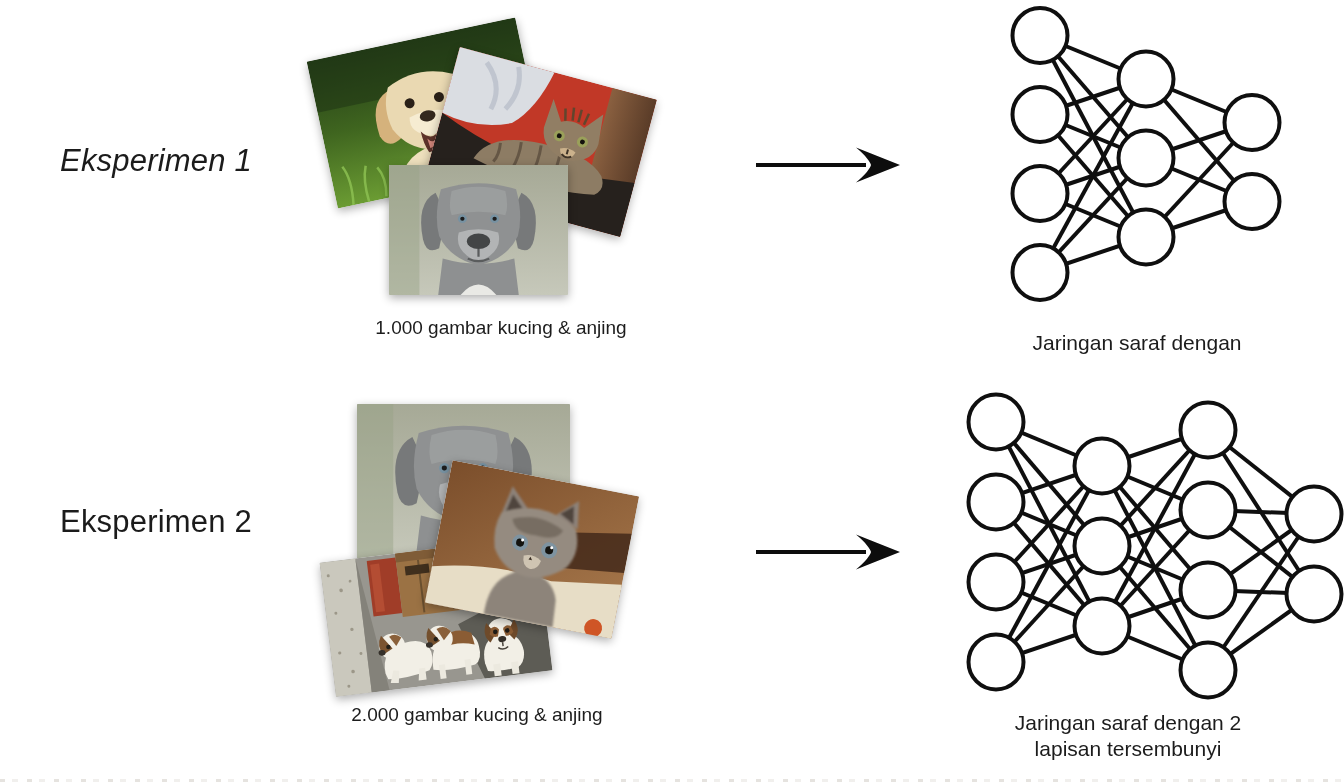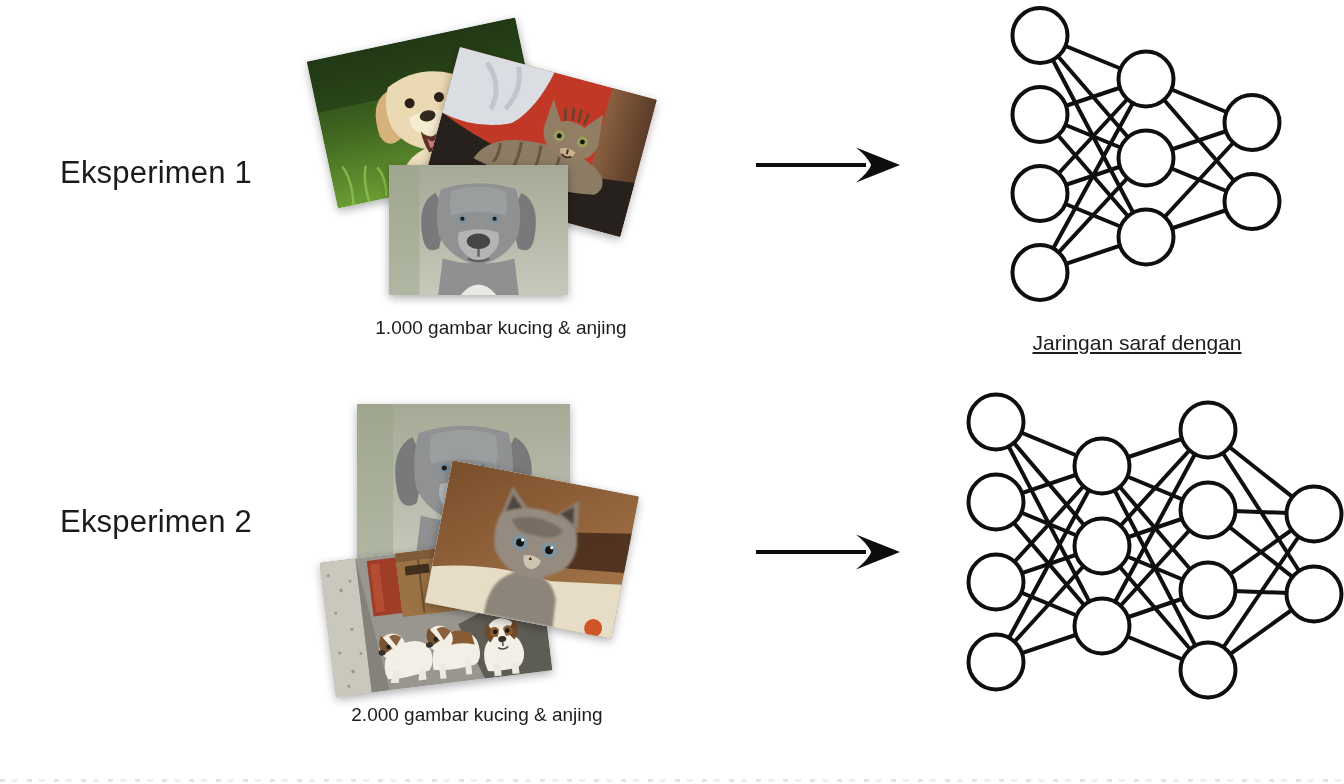--- a/index.html
+++ b/index.html
@@ -2,34 +2,34 @@
 <html><head>
 <meta charset="utf-8">
 <style>
   html,body{margin:0;padding:0;background:#ffffff;}
   #canvas{
     position:relative;width:1344px;height:784px;overflow:hidden;
     background:#ffffff;font-family:"Liberation Sans",sans-serif;color:#161616;
   }
   .exp-label{position:absolute;font-size:31px;font-weight:500;letter-spacing:.2px;color:#1b1b1b;white-space:nowrap;}
   .caption{position:absolute;text-align:center;font-size:19px;line-height:27px;color:#1c1c1c;}
-  .netlabel{position:absolute;text-align:center;font-size:21px;line-height:26px;color:#1c1c1c;text-decoration:underline;}
+  .netlabel{position:absolute;text-align:center;font-size:21px;line-height:26px;color:#1c1c1c;}
   .photo{position:absolute;overflow:hidden;box-shadow:0 3px 10px rgba(0,0,0,.32);border-radius:1px;background:#ddd;}
   .photo svg{display:block;width:100%;height:100%;}
   .arrow{position:absolute;width:150px;height:40px;}
   .arrow line{stroke:#0d0d0d;stroke-width:4;}
   .arrow path{fill:#0d0d0d;}
   .net{position:absolute;overflow:visible;}
   #phA{left:320px;top:38px;width:213px;height:150px;transform:rotate(-12deg);z-index:1;}
   #phB{left:438px;top:71px;width:204px;height:142px;transform:rotate(15deg);z-index:2;}
   #phC{left:389px;top:165px;width:179px;height:130px;z-index:3;}
   #phD{left:357px;top:404px;width:213px;height:155px;z-index:1;}
   #phF{left:327px;top:549px;width:218px;height:135px;transform:rotate(-7deg);z-index:2;}
   #phE{left:437px;top:477px;width:190px;height:145px;transform:rotate(11deg);z-index:3;}
-  #lab1{left:60px;top:155px;}
+  #lab1{left:60px;top:143px;font-style:italic;}
   #lab2{left:60px;top:504px;text-align:center;}
   #cap1{left:301px;top:314px;width:400px;}
   #cap2{left:251px;top:701px;width:452px;}
   #nl1{left:987px;top:330px;width:300px;}
   #nl2{left:978px;top:710px;width:300px;}
   #arr1{left:752px;top:145px;}
   #arr2{left:752px;top:532px;}
   #net1{left:1000px;top:0px;width:300px;height:318px;}
   #net2{left:950px;top:390px;width:394px;height:322px;}
   .noise{position:absolute;left:0;top:779px;width:1344px;height:3px;opacity:.55;
@@ -364,15 +364,19 @@
         <circle cx="152" cy="236" r="27.5"></circle>
         <circle cx="258" cy="40" r="27.5"></circle>
         <circle cx="258" cy="120" r="27.5"></circle>
         <circle cx="258" cy="200" r="27.5"></circle>
         <circle cx="258" cy="280" r="27.5"></circle>
         <circle cx="364" cy="124" r="27.5"></circle>
         <circle cx="364" cy="204" r="27.5"></circle>
       </g>
     </svg>
 
+  <div class="netlabel" id="nl2">
+    <div>Jaringan saraf dengan 2</div>
+    <div>lapisan tersembunyi</div>
+  </div>
 
   <div class="noise"></div>
 </div>
 
 </body></html>

